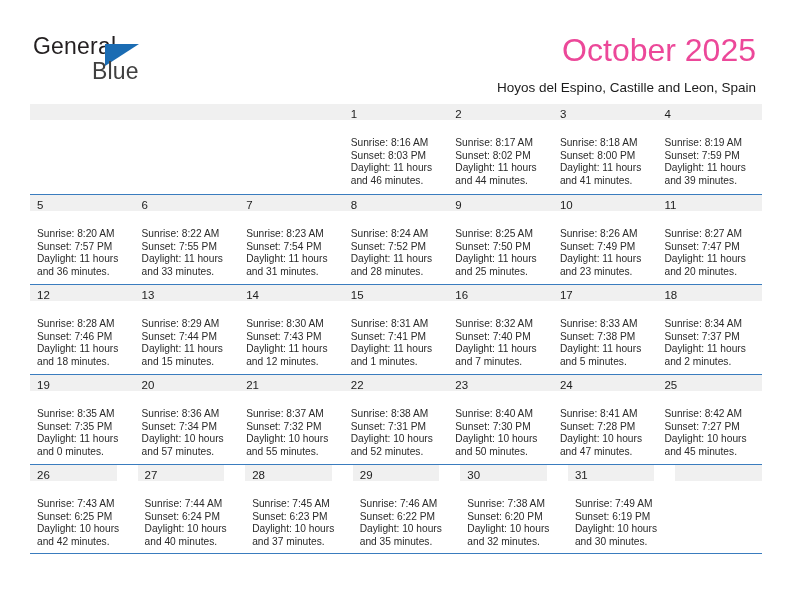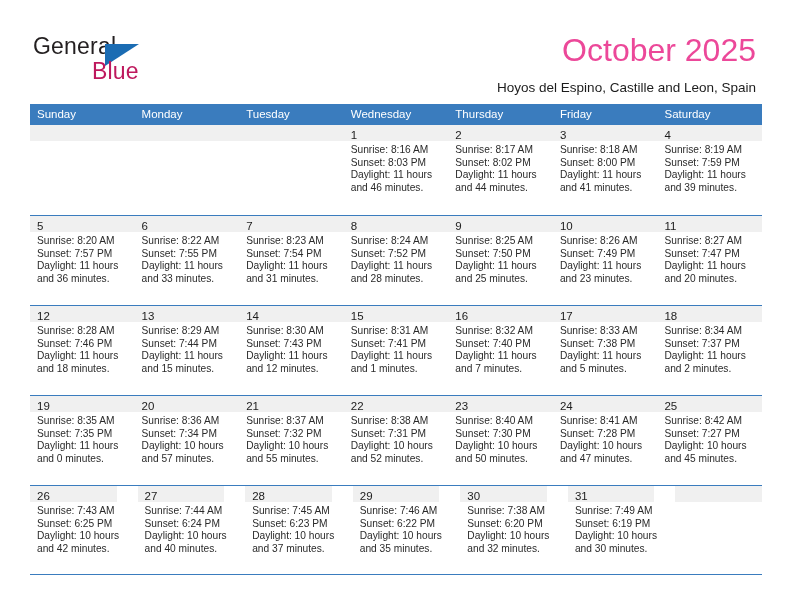--- a/index.html
+++ b/index.html
@@ -53,21 +53,21 @@
     height: 0;
     border-left: 34px solid #1b6cb3;
     border-bottom: 22px solid transparent;
   }
   .brand-blue {
     position: absolute;
     left: 59px;
     top: 25px;
     font-size: 23px;
     letter-spacing: .2px;
-    color: #be185d;
+    color: #404040;
     line-height: 26px;
   }
 
   .title {
     position: absolute;
     right: 36px;
     top: 34px;
     font-size: 32px;
     color: #ec4899;
     line-height: 32px;
@@ -129,20 +129,21 @@
     padding-left: 7px;
     box-sizing: border-box;
   }
   .day-num {
     font-size: 11.5px;
     line-height: 16px;
     color: #1c1c1c;
   }
   .day-body {
     padding: 3px 6px 0 7px;
+    margin-top: 14px;
   }
   .day-line {
     font-size: 10.2px;
     line-height: 12.6px;
     color: #2a2a2a;
     white-space: nowrap;
   }
 </style>
 </head>
 <body>
@@ -153,29 +154,20 @@
     <div class="brand">
       <span class="brand-general">General</span>
       <span class="brand-triangle"></span>
       <span class="brand-blue">Blue</span>
     </div>
     <div class="title">October 2025</div>
     <div class="subtitle">Hoyos del Espino, Castille and Leon, Spain</div>
   </div>
 
   <div class="calendar">
-    <div class="weekday-row" id="weekday-row">
-        <div class="weekday">Sunday</div>
-        <div class="weekday">Monday</div>
-        <div class="weekday">Tuesday</div>
-        <div class="weekday">Wednesday</div>
-        <div class="weekday">Thursday</div>
-        <div class="weekday">Friday</div>
-        <div class="weekday">Saturday</div>
-      </div>
     <div id="weeks-container">
         <div class="week-row first">
           <div class="day-cell empty">
             <div class="day-num-band"><span class="day-num"></span></div>
           </div>
           <div class="day-cell empty">
             <div class="day-num-band"><span class="day-num"></span></div>
           </div>
           <div class="day-cell empty">
             <div class="day-num-band"><span class="day-num"></span></div>

